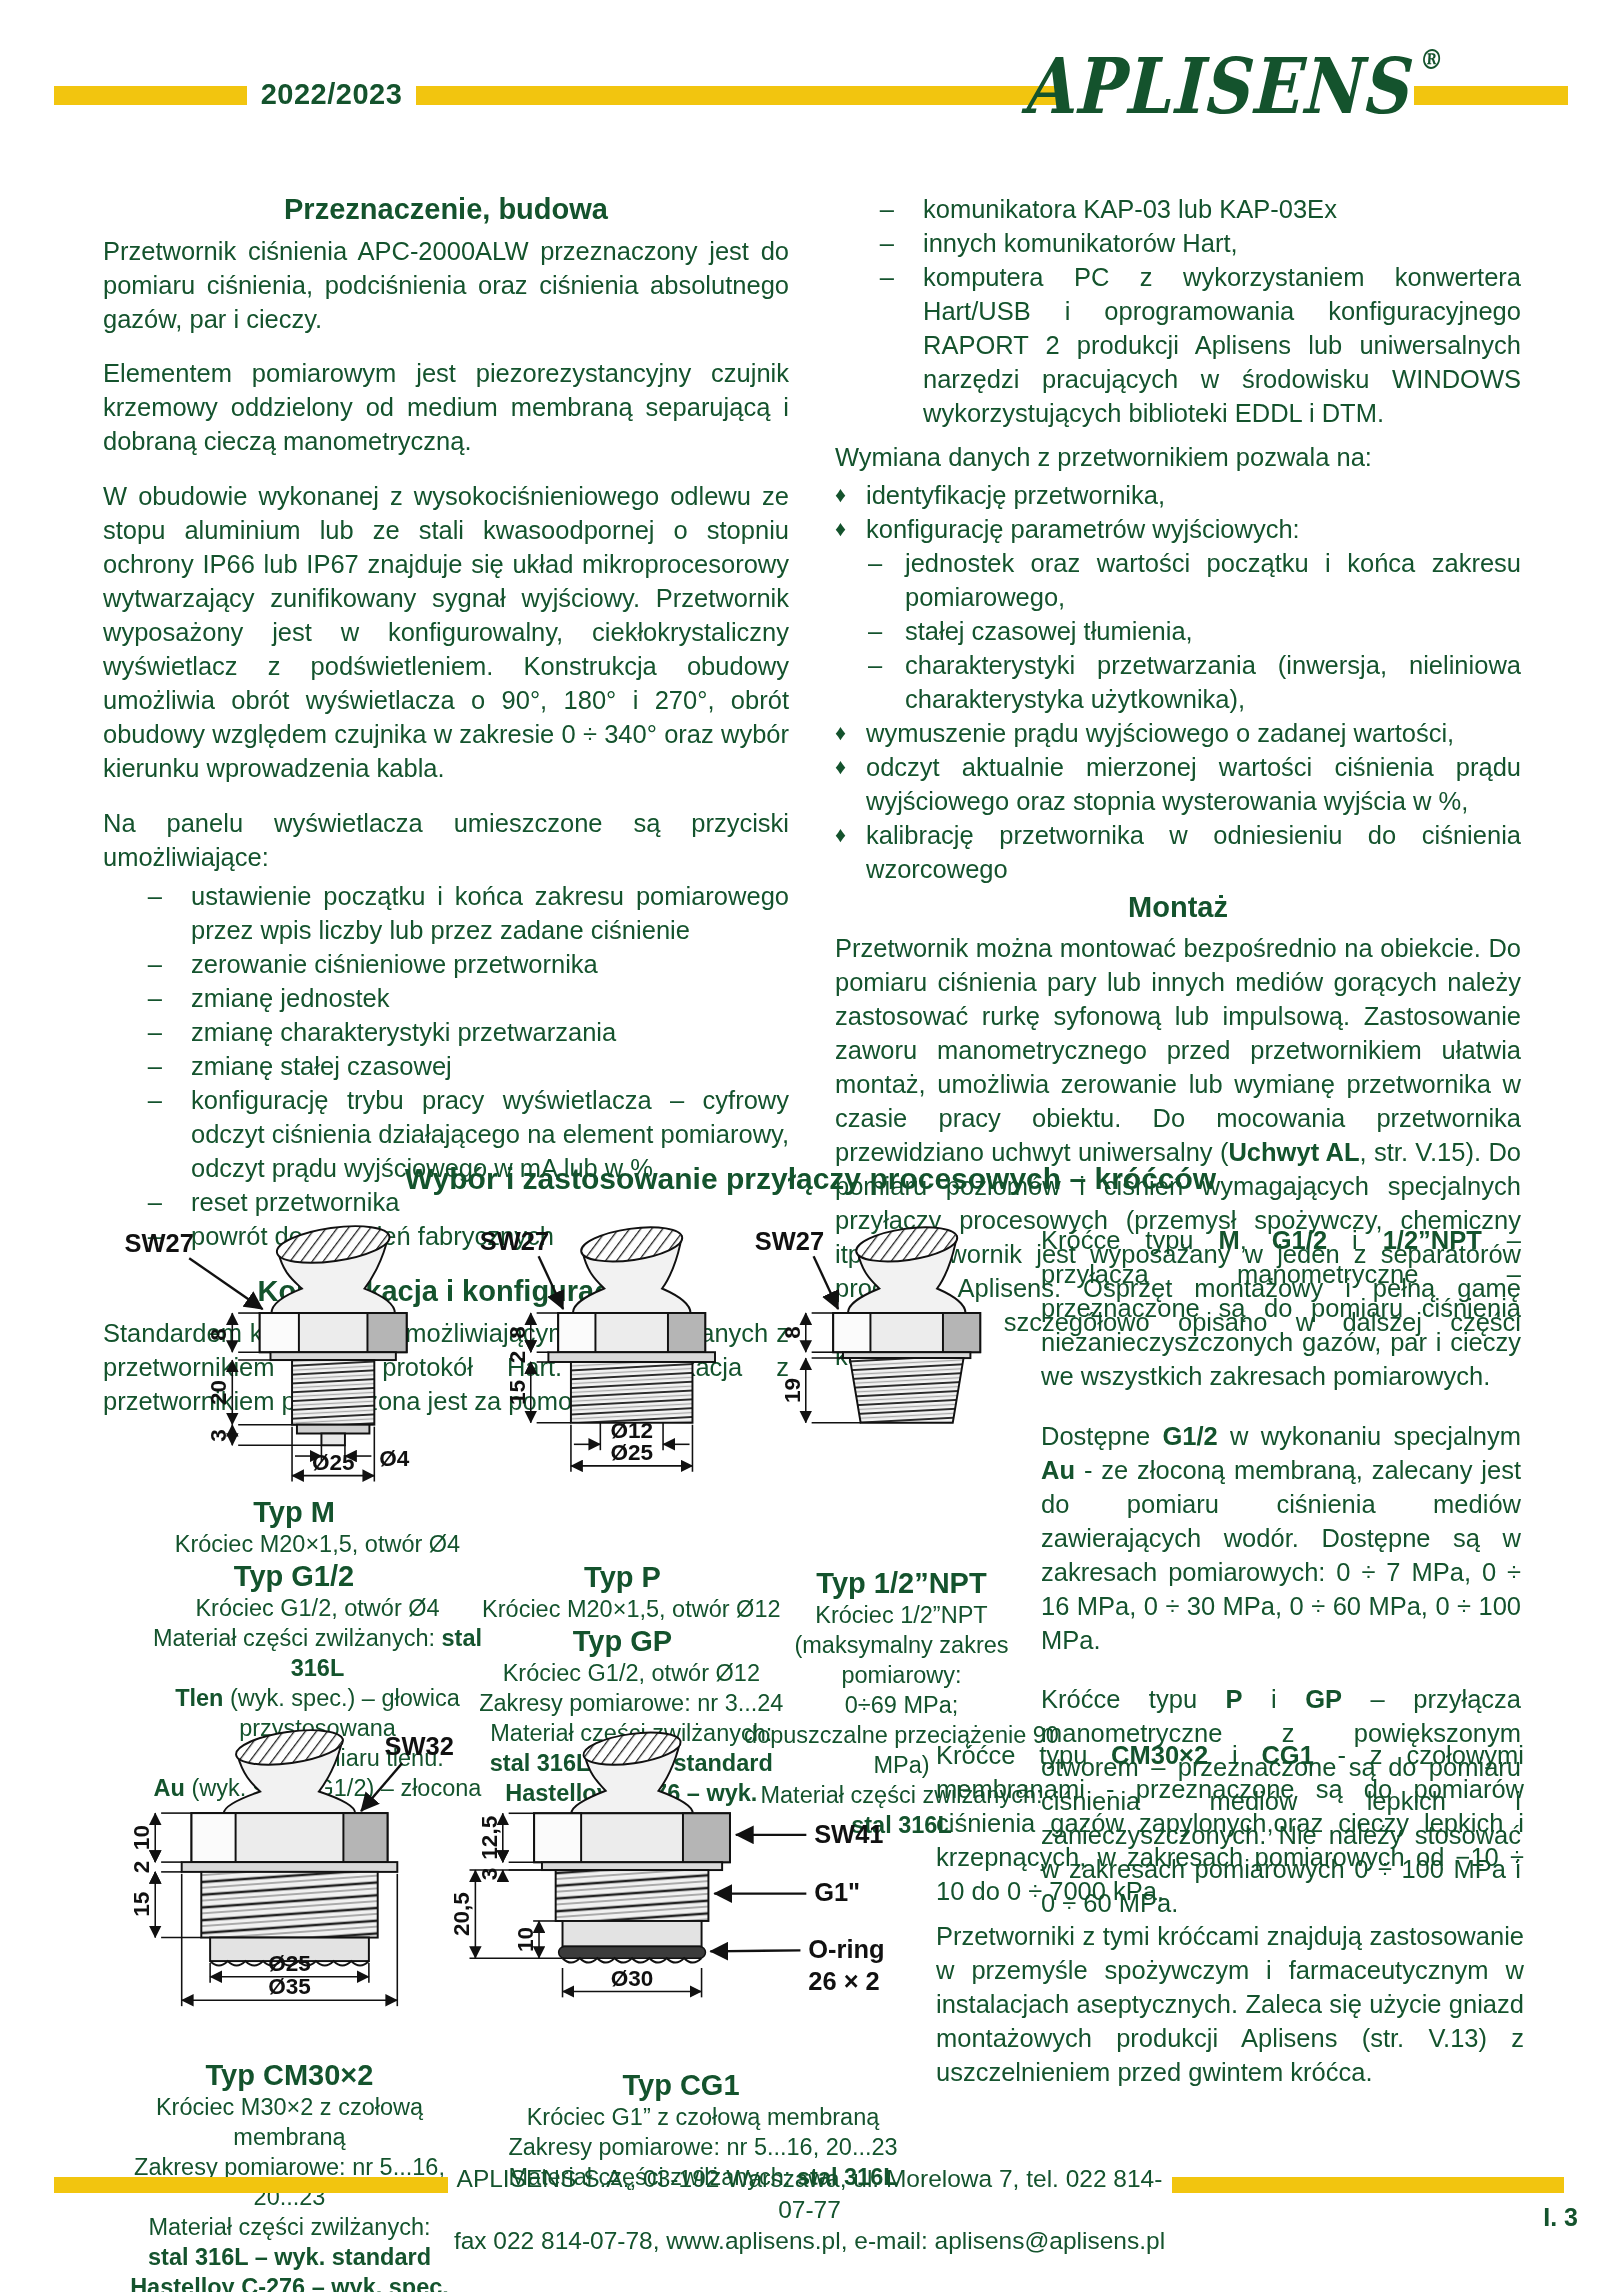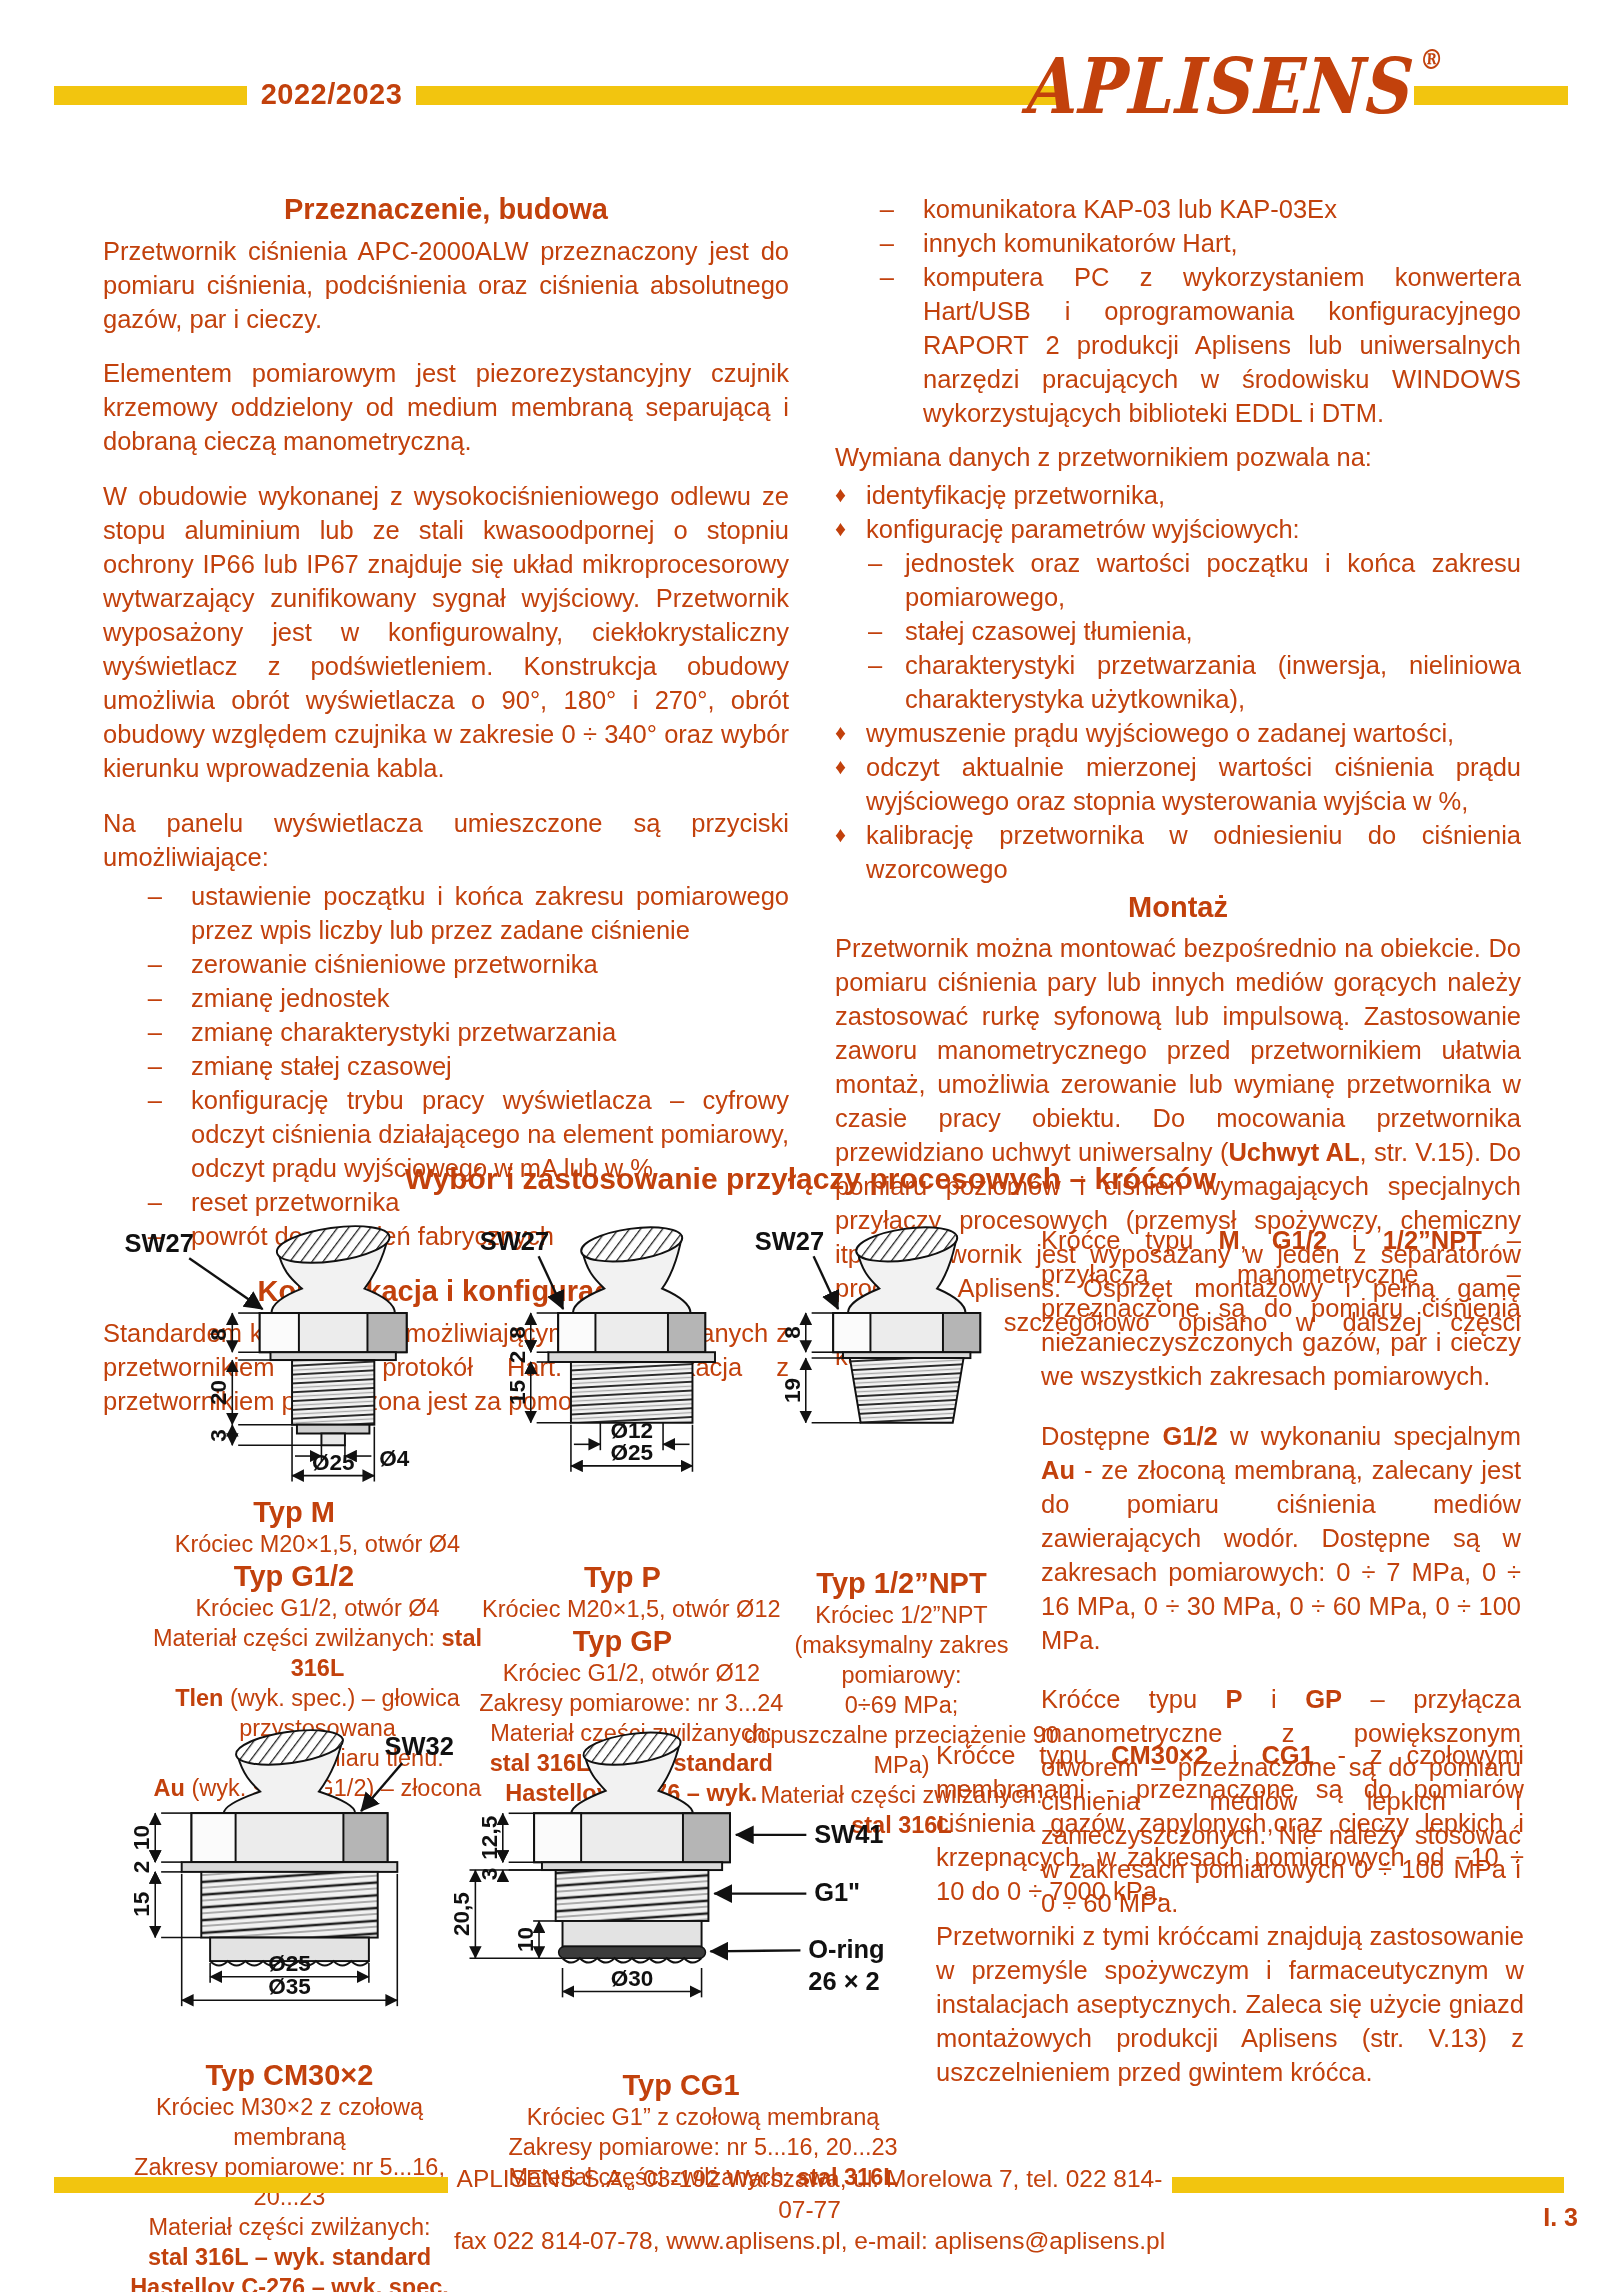--- a/index.html
+++ b/index.html
@@ -2,21 +2,21 @@
 <html><head>
 <meta charset="utf-8">
 <style>
   * { box-sizing: border-box; margin: 0; padding: 0; }
   html,body { background:#ffffff; }
   .page {
     position: relative;
     width: 1621px; height: 2293px;
     background: #ffffff;
     font-family: "Liberation Sans", sans-serif;
-    color: #c2410c;
+    color: #14532d;
     overflow: hidden;
     border-radius: 27px;
   }
   
   .header-bar { position:absolute; left:54px; top:86px; width:1514px; height:18.6px; background:#F2C50F; }
   .header-year {
     position:absolute; left:247px; top:75px; background:#fff; padding:0 13.7px;
     font-size:29px; font-weight:bold; line-height:39px; letter-spacing:0.5px;
   }
   .logo {

